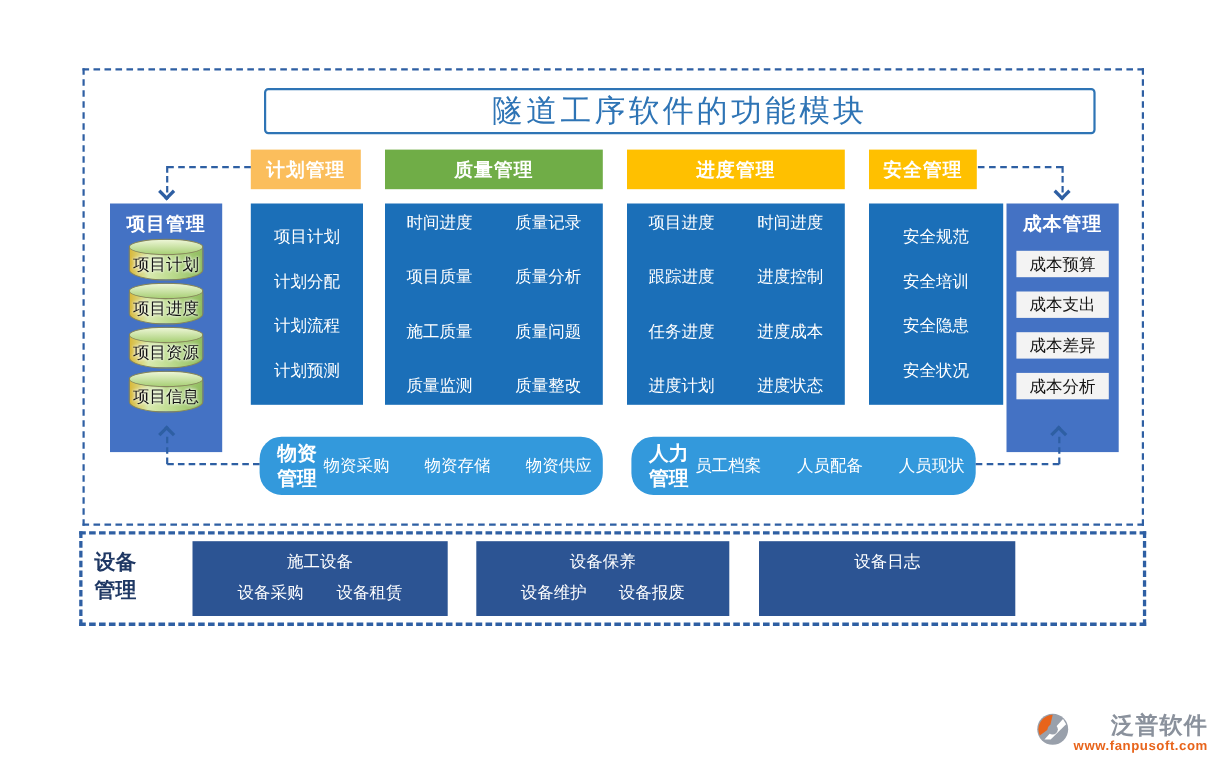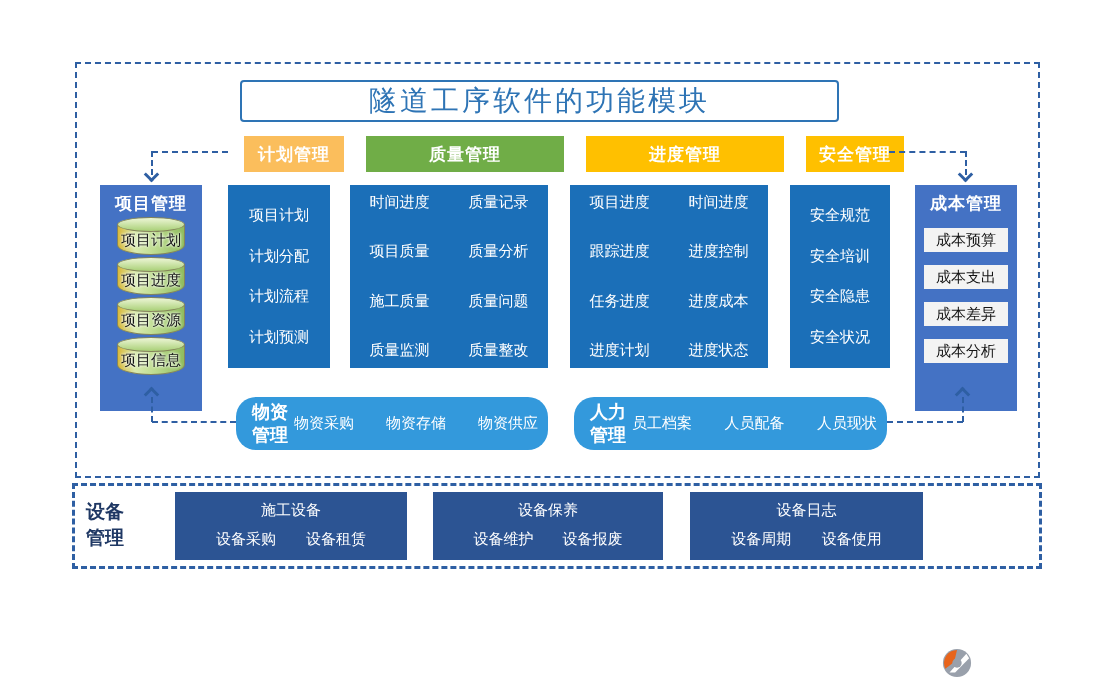--- a/index.html
+++ b/index.html
@@ -9,27 +9,27 @@
     --logo-gray:#8A919C; --logo-orange:#E8641B;
   }
   *{margin:0;padding:0;box-sizing:border-box;}
   body{background:#fff;font-family:"Liberation Sans","DejaVu Sans",sans-serif;}
   .canvas{position:relative;width:1100px;height:700px;background:#fff;overflow:hidden;}
   .abs{position:absolute;}
 
   .outer-frame{left:75px;top:62px;width:965px;height:416px;border:2px dashed var(--outline);}
   .equip-frame{left:72px;top:483px;width:970px;height:86px;border:3px dashed var(--outline);}
 
-  .title-box{left:240px;top:80px;width:599px;height:42px;border:2px solid var(--title);
+  .title-box{left:240px;top:80px;width:756px;height:42px;border:2px solid var(--title);
     border-radius:4px;display:flex;align-items:center;justify-content:center;}
   .title-text{font-family:"Liberation Serif","DejaVu Serif",serif;font-size:28px;
     color:var(--title);letter-spacing:3px;white-space:nowrap;}
 
   .hdr{height:36px;top:136px;display:flex;align-items:center;justify-content:center;
-    color:#fff;font-size:17px;font-weight:bold;letter-spacing:1px;margin-left:16px;}
+    color:#fff;font-size:17px;font-weight:bold;letter-spacing:1px;}
   .hdr-plan{left:228px;width:100px;background:var(--plan-header);}
   .hdr-quality{left:350px;width:198px;background:var(--quality-header);}
   .hdr-progress{left:570px;width:198px;background:var(--gold-header);}
   .hdr-safety{left:790px;width:98px;background:var(--gold-header);}
 
   .panel{top:185px;width:102px;height:226px;background:var(--panel);}
   .panel-project{left:100px;}
   .panel-cost{left:915px;}
   .panel-title{margin-top:7px;text-align:center;color:#fff;font-size:17px;font-weight:bold;letter-spacing:1px;}
 
@@ -39,21 +39,21 @@
   .cyl::before{content:"";position:absolute;left:-1px;top:-7px;width:100%;height:13px;
     background:linear-gradient(180deg,#EDF6D6,#A9D077);border:1px solid #85855A;border-radius:50%;}
   .cyl-label{position:absolute;z-index:2;left:50%;top:7px;transform:translateX(-50%);
     white-space:nowrap;font-size:15px;color:#141414;text-shadow:0 0 3px #fff,0 0 3px #fff;}
 
   .cost-item{width:84px;height:24px;margin:13px auto 0;background:#F3F3F3;color:#141414;
     font-size:15px;display:flex;align-items:center;justify-content:center;white-space:nowrap;}
 
   .col{top:185px;height:183px;background:var(--column);color:#fff;font-size:15px;}
   .col-plan{left:228px;width:102px;}
-  .col-safety{left:790px;width:100px;}
+  .col-safety{left:790px;width:122px;}
   .col-quality{left:350px;width:198px;}
   .col-progress{left:570px;width:198px;}
   .vlist{display:flex;flex-direction:column;justify-content:space-evenly;height:100%;text-align:center;}
   .grid2{display:grid;grid-template-columns:1fr 1fr;height:100%;align-content:space-evenly;
     row-gap:22px;text-align:center;}
   .cell{white-space:nowrap;}
 
   .rbox{top:397px;height:53px;background:var(--rounded);border-radius:20px;color:#fff;
     display:flex;align-items:center;padding:0 10px 0 16px;}
   .rbox-material{left:236px;width:312px;}
@@ -211,30 +211,30 @@
   </div>
   <div class="abs equip-box equip-box-2">
     <div class="equip-title">设备保养</div>
     <div class="equip-items">
       <span>设备维护</span>
       <span>设备报废</span>
     </div>
   </div>
   <div class="abs equip-box equip-box-3">
     <div class="equip-title">设备日志</div>
-    <div class="equip-items">
-      <span>设备周期</span>
-      <span>设备使用</span>
-    </div>
   </div>
 
   <div class="abs logo">
     <span style="margin-right:4px;">
       <svg width="30" height="30" viewBox="0 0 32 32">
         <circle cx="16" cy="16" r="15" fill="#99A0AB"></circle>
         <path d="M16 2 A14 14 0 0 0 3.5 22 L13 15 Z" fill="#E8641B"></path>
         <path d="M26 6 L8 26 L14 26 L29 11 Z" fill="#fff"></path>
         <circle cx="16" cy="16" r="5" fill="#99A0AB"></circle>
       </svg>
     </span>
+    <span class="logo-text">
+      <span class="logo-name">泛普软件</span>
+      <span class="logo-url">www.fanpusoft.com</span>
+    </span>
   </div>
 
 </div>
 
 </body></html>

